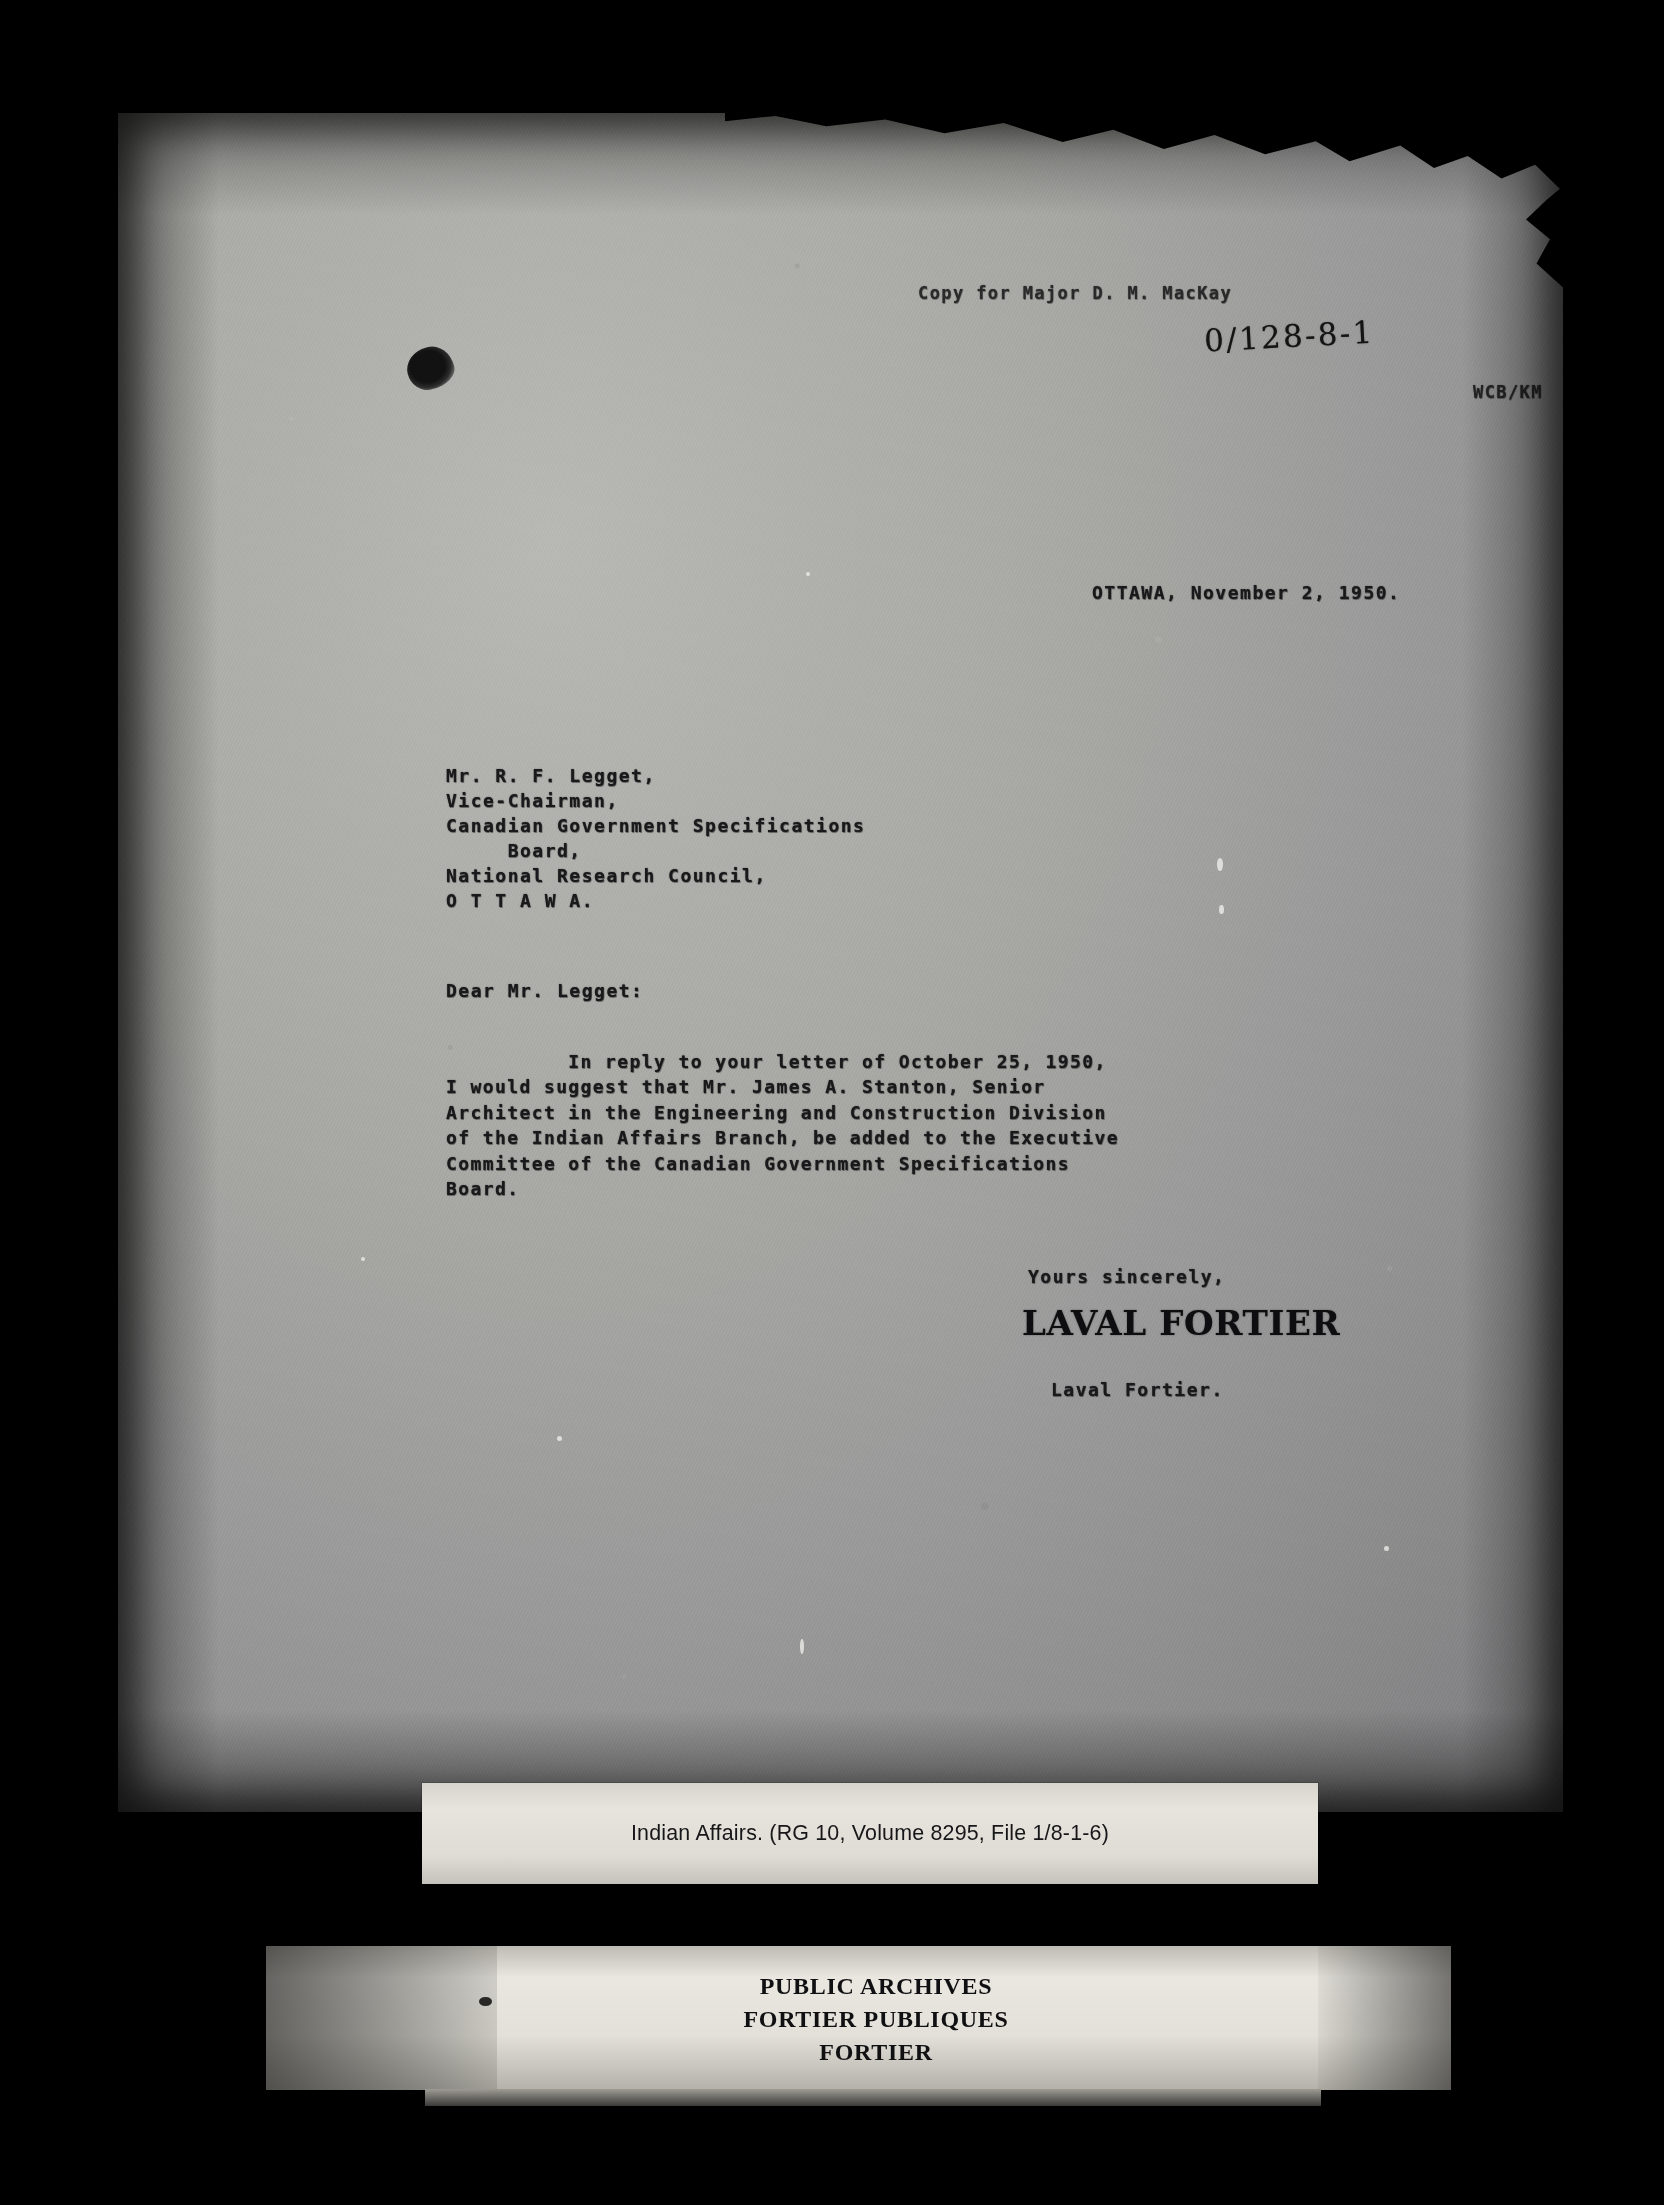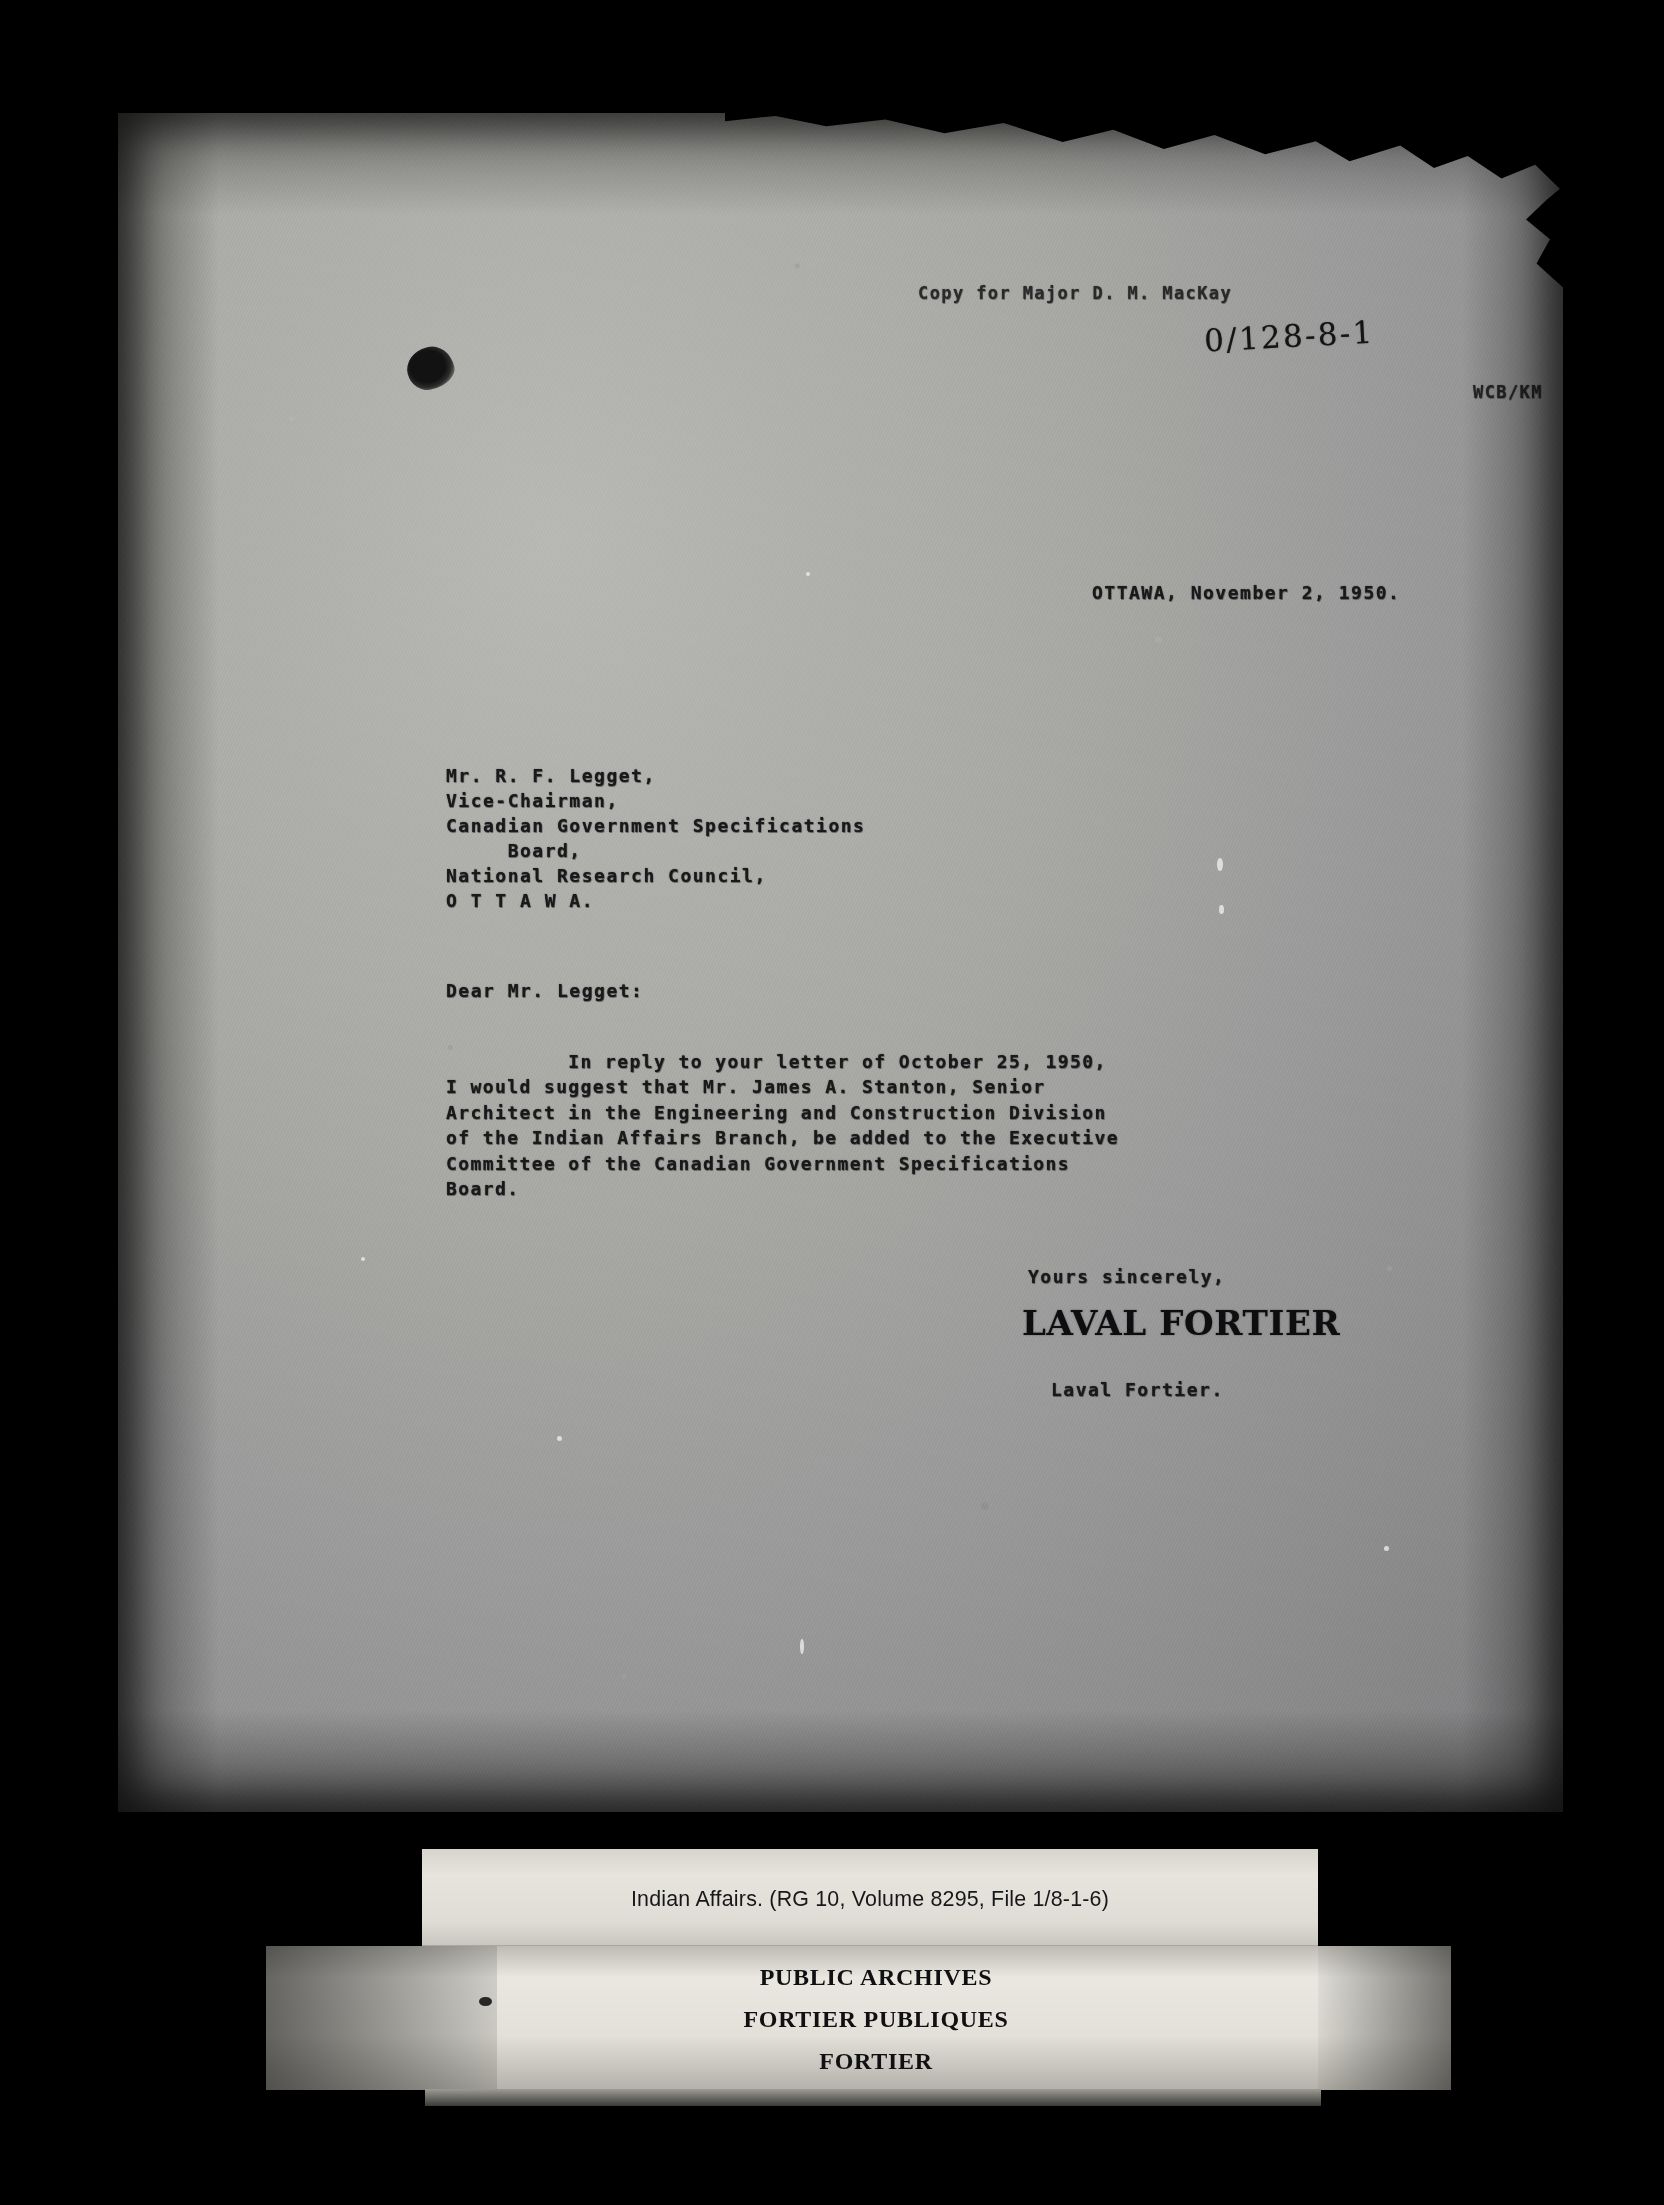--- a/index.html
+++ b/index.html
@@ -137,21 +137,21 @@
     text-shadow: 0 0 1.2px rgba(0,0,0,0.5);
   }
 
   
   .speck { position: absolute; background: #f2f2ee; border-radius: 50%; opacity: .75; }
 
   
   #label-top {
     position: absolute;
     left: 422px;
-    top: 1849px;
+    top: 1783px;
     width: 896px;
     height: 101px;
     background: linear-gradient(to bottom, #d6d4cd 0%, #e6e4dd 26%, #dedcd4 72%, #c4c2ba 100%);
     display: flex;
     align-items: center;
     justify-content: center;
     box-shadow: 0 0 0 0.6px rgba(0,0,0,0.25);
   }
   #label-top-text {
     font-family: "Liberation Sans", sans-serif;
@@ -180,21 +180,21 @@
   #label-bottom-inner {
     position: absolute;
     left: 431px;
     top: 1950px;
     width: 890px;
     height: 139px;
     display: flex;
     flex-direction: column;
     align-items: center;
     justify-content: center;
-    gap: 15px;
+    gap: 6px;
   }
   #label-bottom-inner div {
     font-family: "Liberation Serif", serif;
     font-weight: 700;
     font-size: 24px;
     letter-spacing: 0.7px;
     color: #101012;
   }
   
   #label-bottom-darkL {

